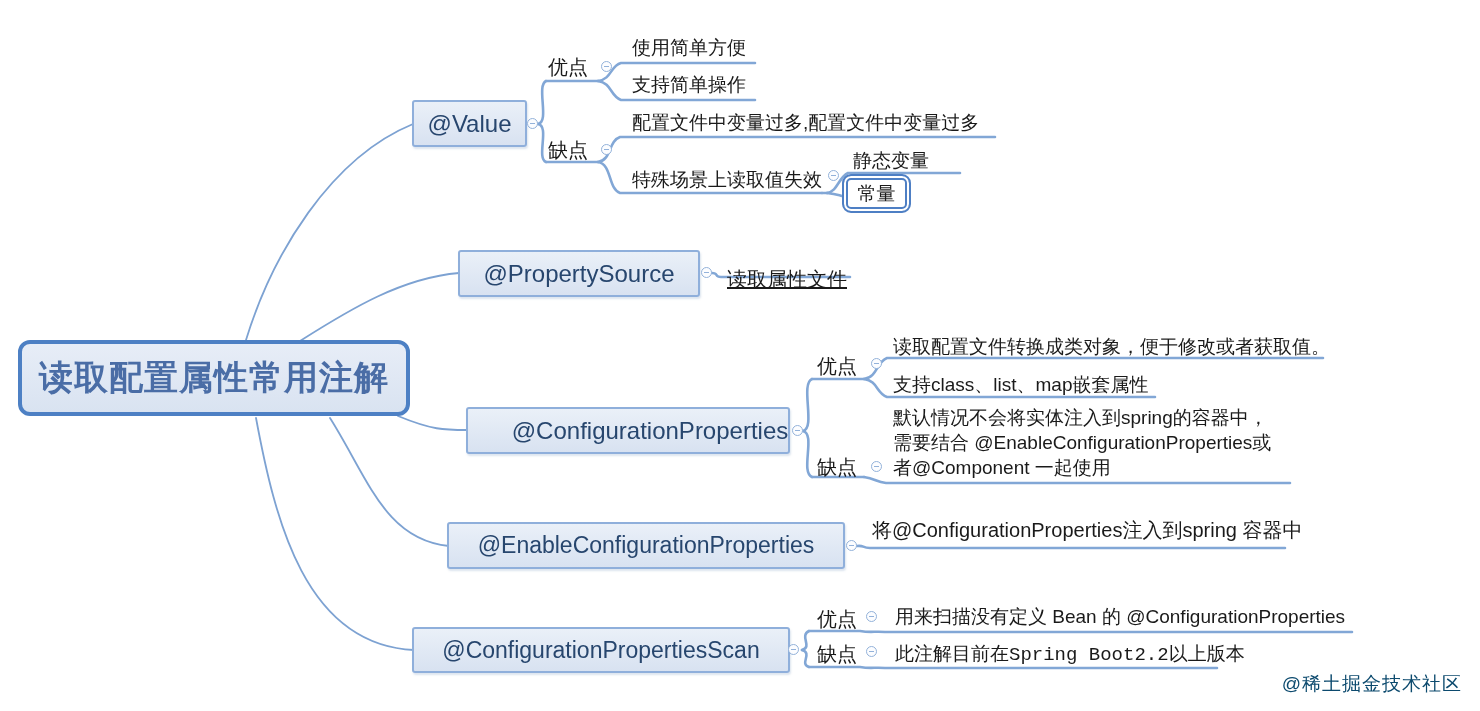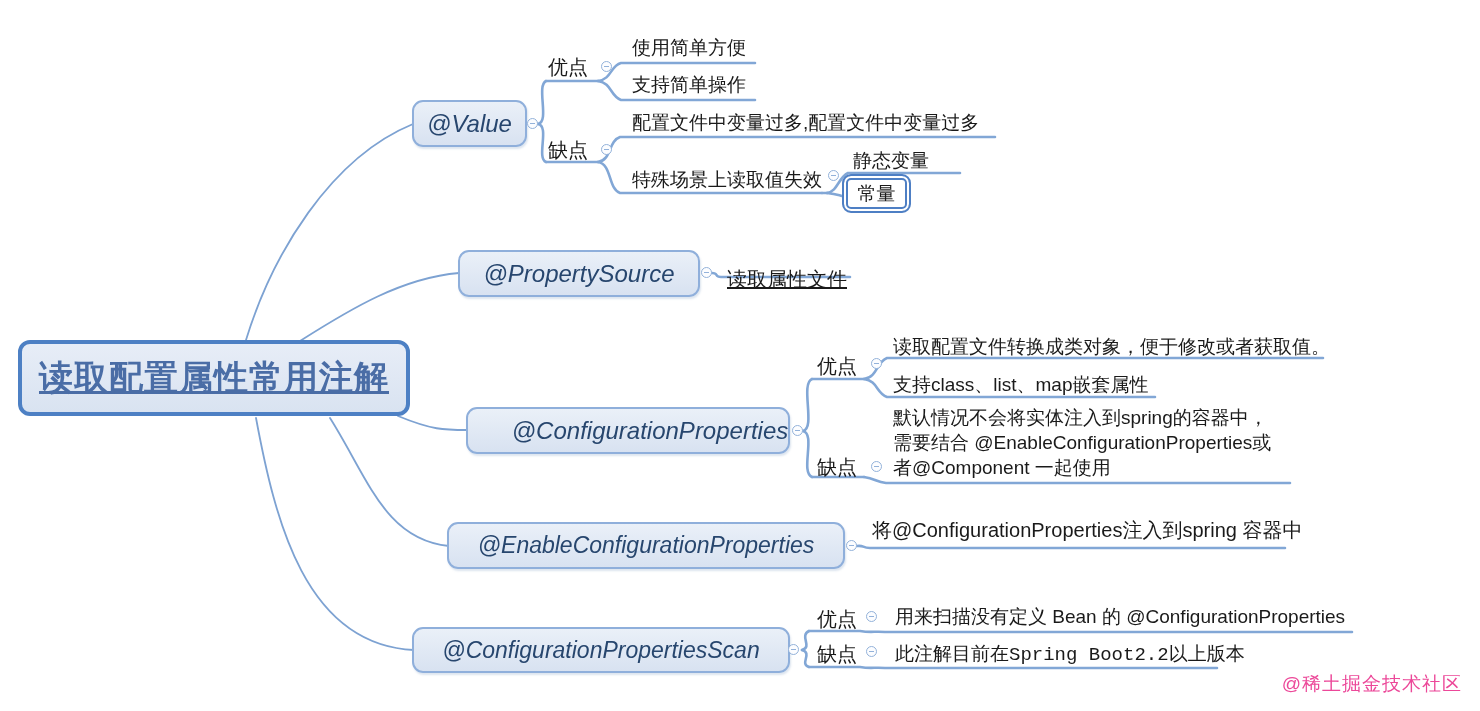--- a/index.html
+++ b/index.html
@@ -11,46 +11,44 @@
   svg.edges path{fill:none;stroke:#7fa4d4;stroke-linecap:round;}
   svg.edges g.fan path{stroke-width:1.8;stroke:#7da2d2;}
   svg.edges g.branch path{stroke-width:2.6;stroke:#82a7d6;}
 
   .node{position:absolute;z-index:2;box-sizing:border-box;display:flex;align-items:center;justify-content:center;white-space:nowrap;}
   .root{
     background:linear-gradient(#e7edf7,#d9e3f1);
     border:4px solid #4d80c4;border-radius:12px;
     font-size:34px;font-weight:bold;color:#4a6da6;
     letter-spacing:1px;
-    text-decoration:underline;
   }
   .topic{
     background:linear-gradient(#eaf0f8,#d8e2f1);
-    border:2px solid #8fafdb;border-radius:11px;
+    border:2px solid #8fafdb;border-radius:3px;
     font-size:24px;color:#27466e;
     box-shadow:1px 2px 2px rgba(120,150,190,.25);
-    font-style:italic;
   }
   .label{position:absolute;z-index:2;font-size:20px;color:#1a1a1a;white-space:nowrap;}
   .leaf{position:absolute;z-index:2;font-size:19px;color:#1a1a1a;white-space:nowrap;}
   .leaf.wrap{white-space:normal;line-height:25px;}
   .selbox{
     position:absolute;z-index:2;box-sizing:border-box;
     display:flex;align-items:center;justify-content:center;
     font-size:19px;color:#1a1a1a;background:#fff;
     border:2px solid #4e7fc4;border-radius:9px;
     box-shadow:inset 0 0 0 2px #ffffff, inset 0 0 0 4px #4e7fc4;
   }
   .marker{
     position:absolute;z-index:3;width:11px;height:11px;box-sizing:border-box;
     border:1.6px solid #93b2da;border-radius:50%;background:#fcfdff;
     display:flex;align-items:center;justify-content:center;
   }
   .marker::after{content:"";display:block;width:5px;height:1.6px;background:#93b2da;}
-  .watermark{position:absolute;z-index:2;right:18px;bottom:14px;font-size:19px;color:#ec4899;letter-spacing:1px;}
+  .watermark{position:absolute;z-index:2;right:18px;bottom:14px;font-size:19px;color:#0c4a6e;letter-spacing:1px;}
 </style>
 </head>
 <body>
 
 <div class="canvas">
 
   <svg class="edges" width="1480" height="711" viewBox="0 0 1480 711">
     <g class="fan">
       <path d="M 246,340 C 272,255 330,158 413,124"></path>
       <path d="M 300,341 C 352,308 402,278 459,273"></path>

